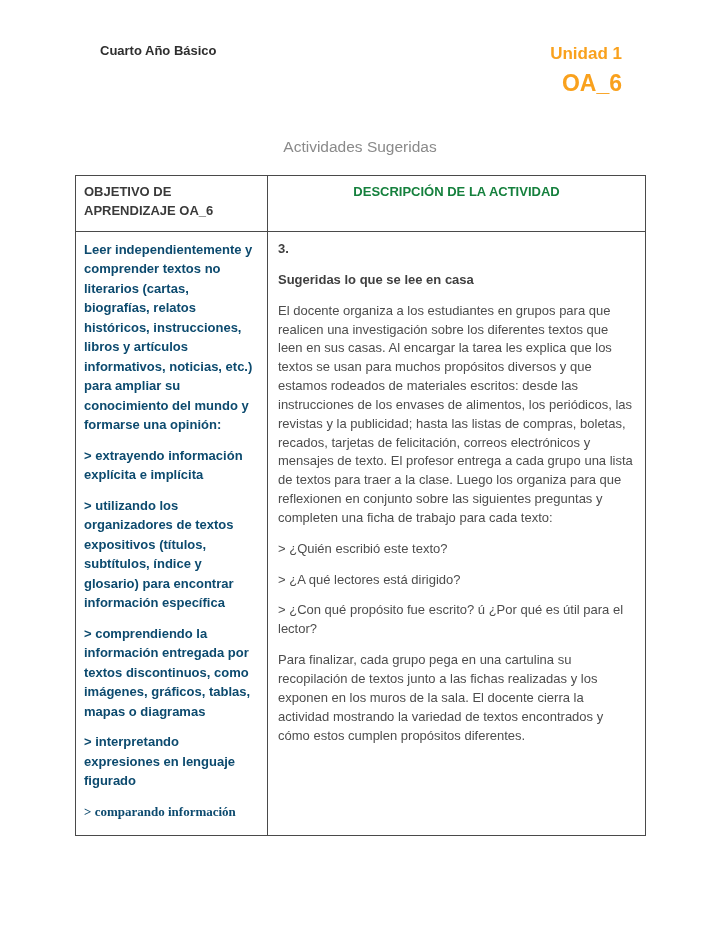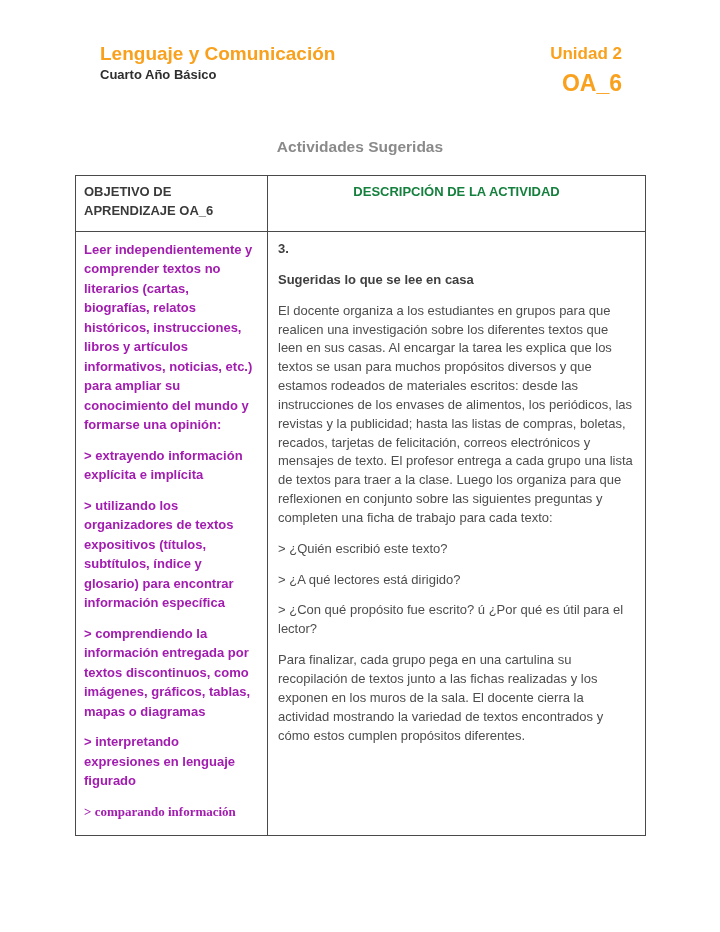--- a/index.html
+++ b/index.html
@@ -48,21 +48,21 @@
   .header-right .oa-label {
     color: var(--accent-orange, #F9A11D);
     font-size: 23px;
     font-weight: bold;
     line-height: 1.45;
   }
   .doc-title {
     text-align: center;
     color: var(--title-gray, #8a8a8a);
     font-size: 15.5px;
-    font-weight: bold;
+    font-weight: normal;
     margin-top: 38px;
     margin-bottom: 16px;
   }
   table.activity-table {
     border-collapse: collapse;
     table-layout: fixed;
     width: 570px;
     margin-left: 75px;
     margin-top: 19px;
   }
@@ -84,46 +84,45 @@
     width: 378px;
     text-align: center;
     font-weight: bold;
     color: #15803d;
     padding: 6px 8px 10px 8px;
     line-height: 1.5;
   }
   td.objective-cell {
     padding: 8px 10px 14px 8px;
     font-weight: bold;
-    color: #a21caf;
+    color: #0c4a6e;
     line-height: 1.5;
   }
   td.objective-cell p { margin-bottom: 11px; }
   td.objective-cell p:last-child { margin-bottom: 0; font-family: Liberation Serif, serif; }
   td.activity-cell {
     padding: 8px 10px 14px 10px;
     color: #4d4d4d;
     line-height: 1.45;
   }
   td.activity-cell p { margin-bottom: 12px; }
   td.activity-cell p.bold { font-weight: bold; color: #3f3f3f; }
   td.activity-cell p:last-child { margin-bottom: 0; }
 </style>
 </head>
 <body>
 
 <div class="page">
 
   <header class="doc-header">
     <div class="header-left">
-      <div class="course-title">Lenguaje y Comunicación</div>
       <div class="grade-title">Cuarto Año Básico</div>
     </div>
     <div class="header-right">
-      <div class="unit-label">Unidad 2</div>
+      <div class="unit-label">Unidad 1</div>
       <div class="oa-label">OA_6</div>
     </div>
   </header>
 
   <h1 class="doc-title">Actividades Sugeridas</h1>
 
   <table class="activity-table">
     <thead>
       <tr>
         <th class="col-left">OBJETIVO DE APRENDIZAJE OA_6</th>

